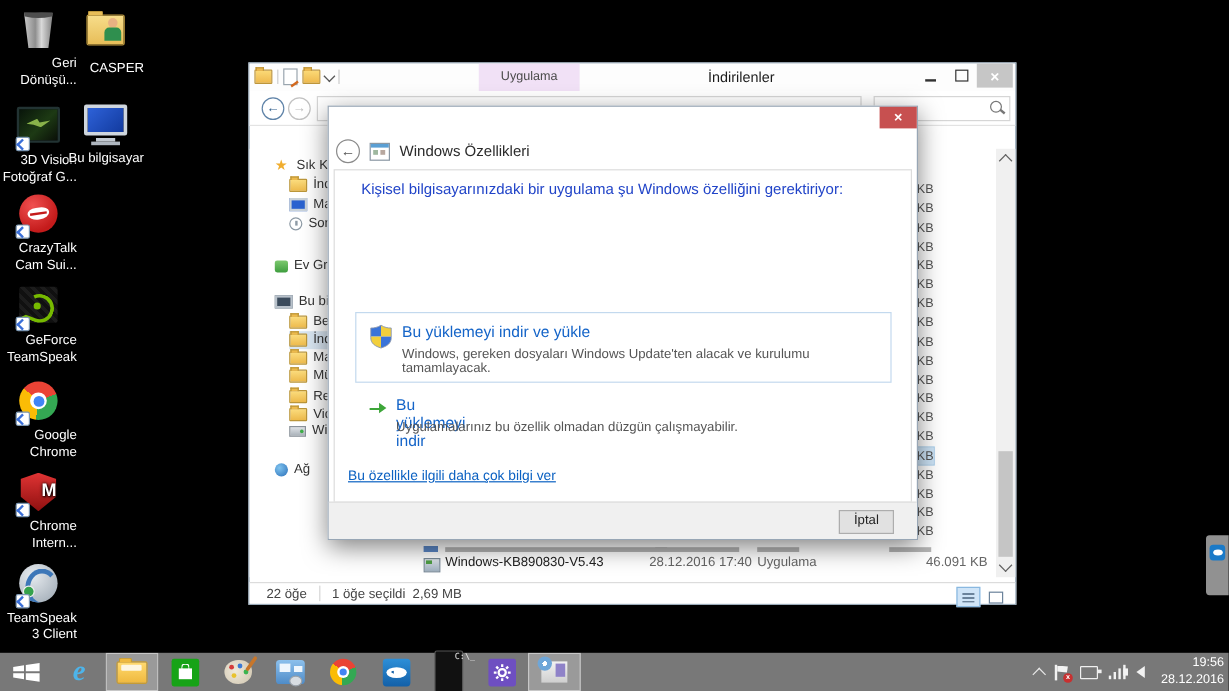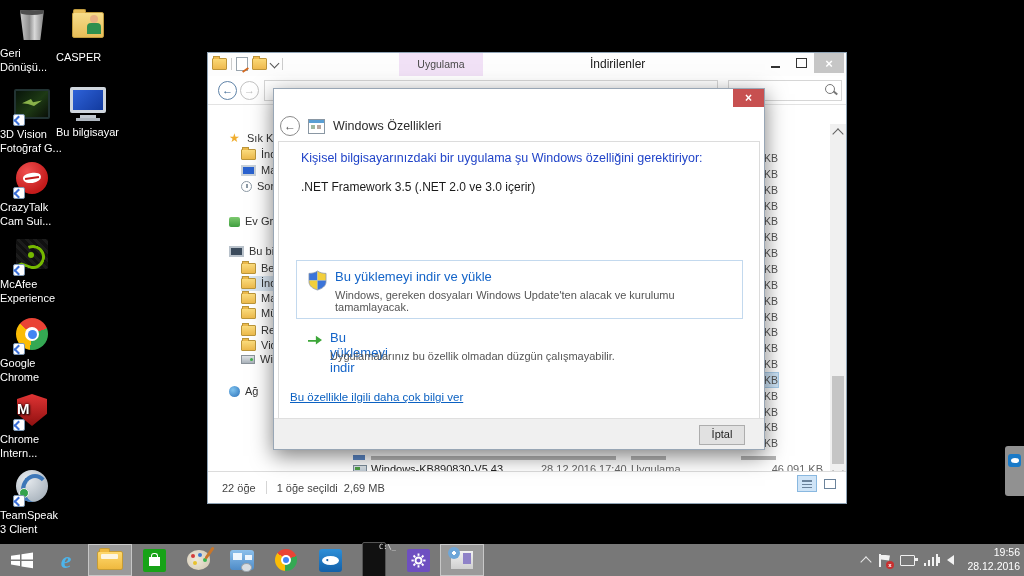--- a/index.html
+++ b/index.html
@@ -1,20 +1,20 @@
 <!DOCTYPE html>
 <html><head>
 <meta charset="utf-8">
 <style>
   html,body{margin:0;padding:0}
   body{width:1024px;height:576px;background:#000;overflow:hidden;position:relative;
        font-family:"Liberation Sans",sans-serif;-webkit-font-smoothing:antialiased}
 
   
-  .dicon{position:absolute;width:64px;text-align:left;color:#fff;font-size:11px;line-height:1.25;
+  .dicon{position:absolute;width:64px;text-align:right;color:#fff;font-size:11px;line-height:1.25;
          text-shadow:1px 1px 2px #000,0 0 3px #000;cursor:default}
   .dicon .img{width:36px;height:36px;margin:0 auto 3px;position:relative}
   .sc::after{content:"";position:absolute;left:-1px;bottom:-1px;width:10px;height:10px;background:#fff;
              border:1px solid #7d97b2;border-radius:2px}
   .sc::before{content:"";position:absolute;left:1px;bottom:1px;width:5px;height:5px;z-index:2;
               border-left:2px solid #3a6fd8;border-bottom:2px solid #3a6fd8;transform:rotate(45deg)}
   .i-recycle{width:26px;height:32px;margin:2px auto;background:linear-gradient(90deg,#cfcfcf,#8e8e8e 40%,#d9d9d9 60%,#777);
              clip-path:polygon(4% 8%,96% 8%,82% 100%,18% 100%)}
   .i-recycle::before{content:"";position:absolute;left:4px;top:0;width:28px;height:7px;background:#4d4d4d;border-radius:50%}
   .i-casper{width:30px;height:24px;margin:6px auto 0;background:linear-gradient(#f7dd8a,#e7bd58);border:1px solid #bf9a3e;border-radius:2px;position:relative}
@@ -109,21 +109,21 @@
   .fname{position:absolute;left:33px;color:#222}
   .fdate{position:absolute;left:203px}
   .ftype{position:absolute;left:293px}
   .fsize{position:absolute;right:7px;width:90px;text-align:right}
   .vscroll{position:absolute;right:0;top:0;bottom:0;width:16px;background:#f0f0f0}
   .varrow{position:absolute;left:4px;width:7px;height:7px;border-right:1.5px solid #606060;border-bottom:1.5px solid #606060}
   .vup{top:6px;transform:rotate(-135deg)}
   .vdn{bottom:6px;transform:rotate(45deg)}
   .vthumb{position:absolute;left:2px;width:12px;top:252px;height:88px;background:#c5c5c5}
 
-  .statusbar{position:absolute;left:0;right:0;bottom:0;height:32px;border-top:1px solid #dcdcdc;background:#fff;
+  .statusbar{position:absolute;left:0;right:0;bottom:0;height:18px;border-top:1px solid #dcdcdc;background:#fff;
              display:flex;align-items:center;font-size:11px;color:#444;padding-left:14px;gap:10px;box-sizing:border-box}
   .stsep{width:1px;height:13px;background:#d5d5d5}
   .viewbtns{position:absolute;right:6px;top:3px;display:flex;gap:3px}
   .vb{width:18px;height:15px;border:1px solid transparent;display:flex;align-items:center;justify-content:center}
   .vb.on{background:#cfe4f7;border-color:#89b8e0}
   .vb .lines{width:10px;height:8px;background:repeating-linear-gradient(#6b839b 0 1.5px,transparent 1.5px 3.5px)}
   .vb .thumbv{width:10px;height:8px;border:1.5px solid #6b839b}
 
   
   .dlg{position:absolute;left:273px;top:88px;width:490px;height:360px;background:#fff;
@@ -235,21 +235,21 @@
 <div class="dicon" style="left:0;top:160px">
   <div class="img sc">
       <div class="i-ct"></div>
     </div>
   <div>CrazyTalk Cam Sui...</div>
 </div>
 <div class="dicon" style="left:0;top:236px">
   <div class="img sc">
       <div class="i-gf"></div>
     </div>
-  <div>McAfee Experience</div>
+  <div>GeForce TeamSpeak</div>
 </div>
 <div class="dicon" style="left:0;top:316px">
   <div class="img sc">
       <div class="i-ch"></div>
     </div>
   <div>Google Chrome</div>
 </div>
 <div class="dicon" style="left:0;top:392px">
   <div class="img sc">
       <div class="i-mc">M</div>
@@ -424,21 +424,20 @@
 
 <div class="dlg">
   <div class="dclose">×</div>
   <div class="dhead">
     <div class="dback">←</div>
     <div class="dico"></div>
     <div class="dtitle">Windows Özellikleri</div>
   </div>
   <div class="dcontent">
     <div class="dheading">Kişisel bilgisayarınızdaki bir uygulama şu Windows özelliğini gerektiriyor:</div>
-    <div class="dfeature">.NET Framework 3.5 (.NET 2.0 ve 3.0 içerir)</div>
 
     <div class="optbox">
       <svg width="19" height="21" viewBox="0 0 20 22" style="position:absolute;left:11px;top:9px">
         <defs>
             <clipPath id="sh">
               <path d="M10 1 C13 3 16 3.5 19 3.5 V12 c0 5-4 7.5-9 9 C5 19.5 1 17 1 12 V3.5 C4 3.5 7 3 10 1 z"></path>
             </clipPath>
           </defs>
         <g clip-path="url(#sh)">
           <rect x="0" y="0" width="10" height="11" fill="#3b74d9"></rect>

